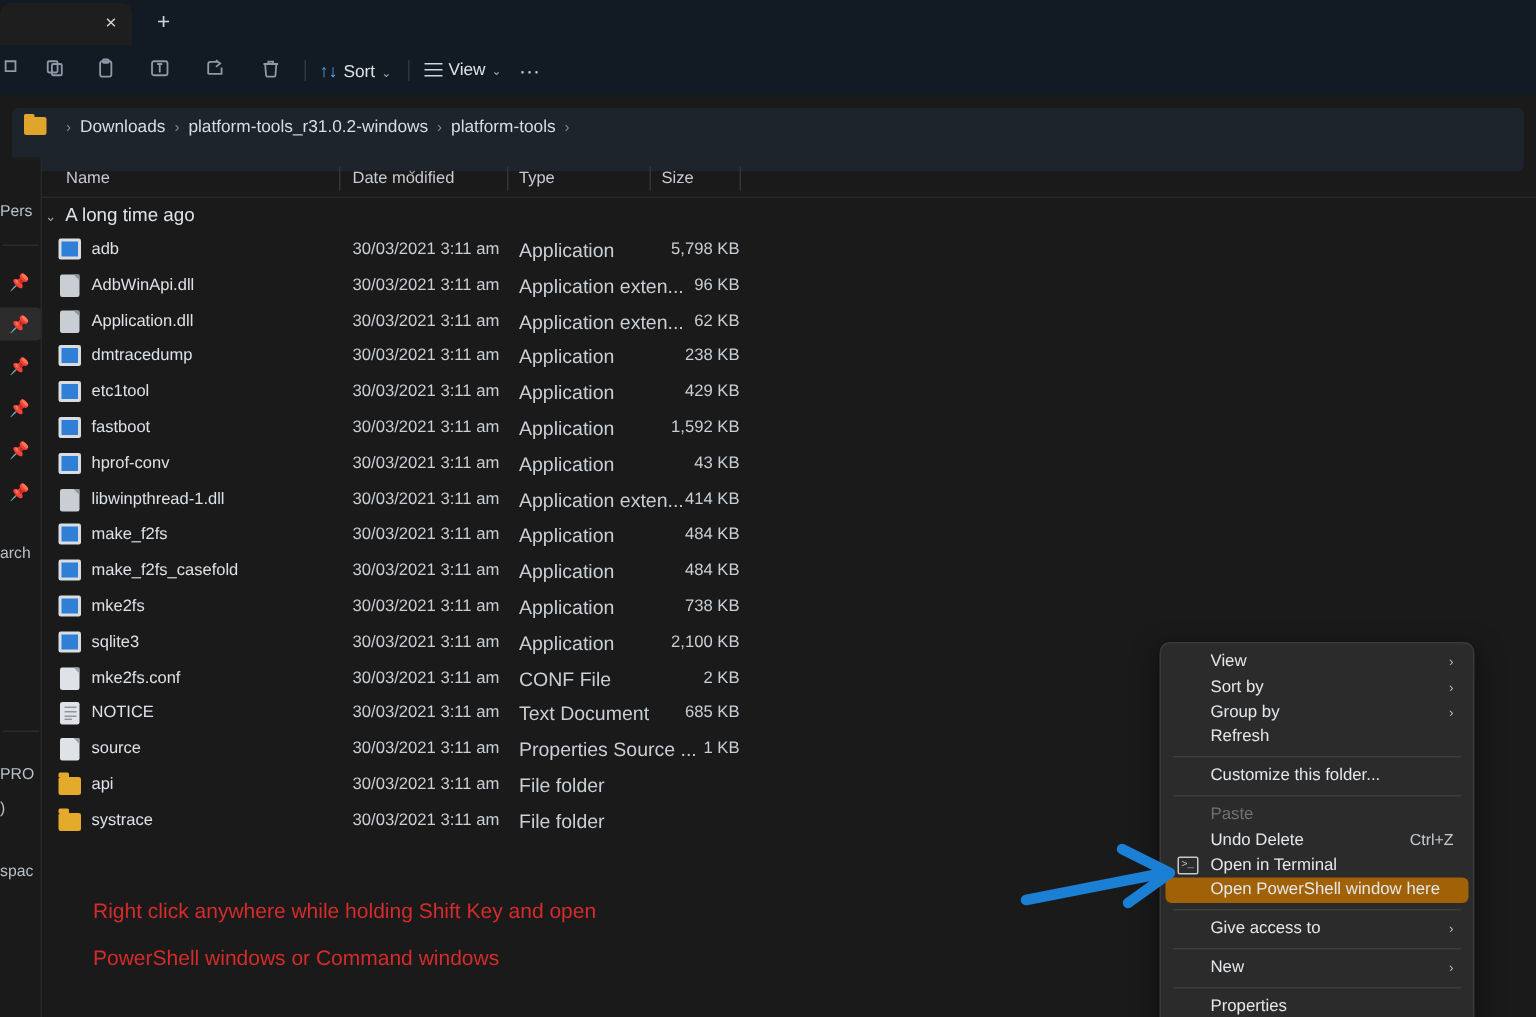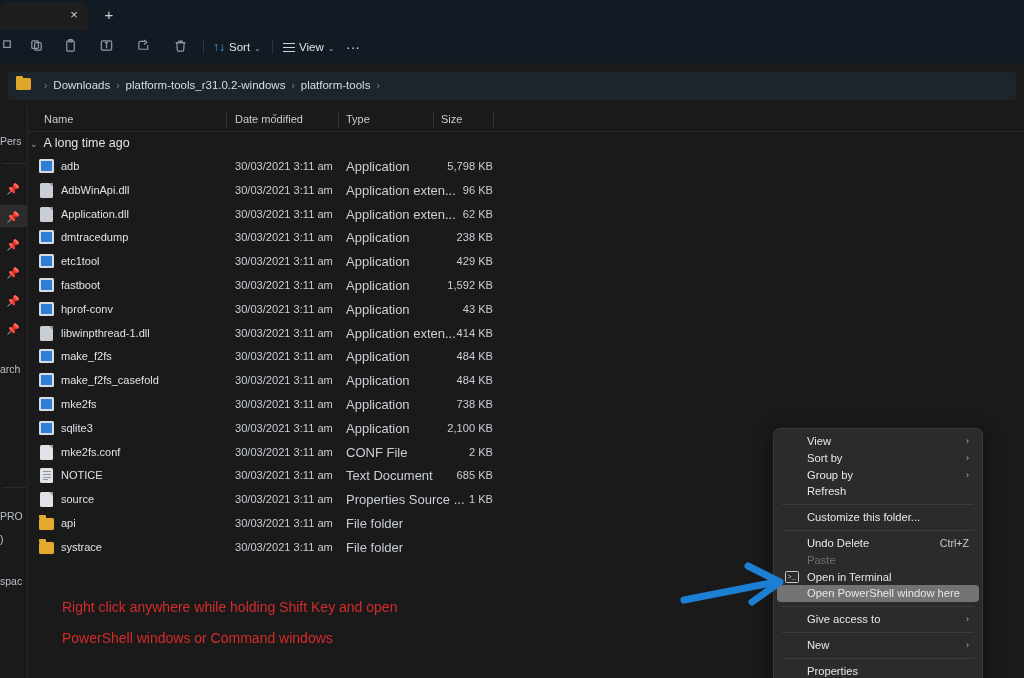--- a/index.html
+++ b/index.html
@@ -52,21 +52,21 @@
   .sort-arrows { color: #4aa3e8; font-size: 12px; }
   .hamb {
     display: inline-block; width: 12px; height: 9px; vertical-align: -1px;
     background: linear-gradient(#cfd6dd 0 0) 0 0/12px 1.4px no-repeat,
                 linear-gradient(#cfd6dd 0 0) 0 3.8px/12px 1.4px no-repeat,
                 linear-gradient(#cfd6dd 0 0) 0 7.6px/12px 1.4px no-repeat;
   }
 
   
   .crumbbar {
-    position: absolute; top: 72px; left: 8px; width: 1008px; height: 28px;
+    position: absolute; top: 72px; left: 8px; width: 1008px; height: 42px;
     background: #1e242c; border-radius: 4px; text-decoration: underline;
   }
   .crumb-folder {
     position: absolute; left: 8px; top: 6px; width: 15px; height: 12px;
     background: #e0a62b; border-radius: 1.5px;
   }
   .crumb-folder::before {
     content:""; position:absolute; left:0; top:-2.5px; width:7px; height:3px;
     background:#e0a62b; border-radius:1px 1px 0 0;
   }
@@ -189,21 +189,21 @@
   .ctxmenu {
     position: absolute; left: 773px; top: 428px; width: 210px;
     background: #2b2b2b; border: 1px solid #3a3a3a; border-radius: 7px;
     padding: 4px 0 4px 0; box-shadow: 0 6px 18px rgba(0,0,0,.55);
   }
   .mi {
     position: relative; height: 16.8px; line-height: 16.8px;
     color: #e4e8ec; font-size: 11.2px; padding-left: 30px; white-space: nowrap;
     margin: 0 3px; border-radius: 4px;
   }
-  .mi.hl { background: #737373; }
+  .mi.hl { background: #a16207; }
   .mi.dim { color: #6e7276; }
   .mi .arr {
     position: absolute; right: 10px; top: 0; color: #b5bbc1; font-size: 9px;
   }
   .mi .accel {
     position: absolute; right: 10px; top: 0; color: #c6ccd2; font-size: 10.6px;
   }
   .mi .micon {
     position: absolute; left: 8px; top: 2px; width: 14px; height: 12px;
     border: 1px solid #c3c9cf; border-radius: 1.5px; color: #c3c9cf;
@@ -482,22 +482,22 @@
     </div>
 
   <div class="ctxmenu" id="ctxmenu">
       <div class="mi"><span>View</span><span class="arr">›</span></div>
       <div class="mi"><span>Sort by</span><span class="arr">›</span></div>
       <div class="mi"><span>Group by</span><span class="arr">›</span></div>
       <div class="mi"><span>Refresh</span></div>
       <div class="mdiv"></div>
       <div class="mi"><span>Customize this folder...</span></div>
       <div class="mdiv"></div>
+      <div class="mi dim"><span>Paste</span></div>
       <div class="mi"><span>Undo Delete</span><span class="accel">Ctrl+Z</span></div>
-      <div class="mi dim"><span>Paste</span></div>
       <div class="mi"><span class="micon">&gt;_</span><span>Open in Terminal</span></div>
       <div class="mi hl"><span>Open PowerShell window here</span></div>
       <div class="mdiv"></div>
       <div class="mi"><span>Give access to</span><span class="arr">›</span></div>
       <div class="mdiv"></div>
       <div class="mi"><span>New</span><span class="arr">›</span></div>
       <div class="mdiv"></div>
       <div class="mi"><span>Properties</span></div>
     </div>
 

